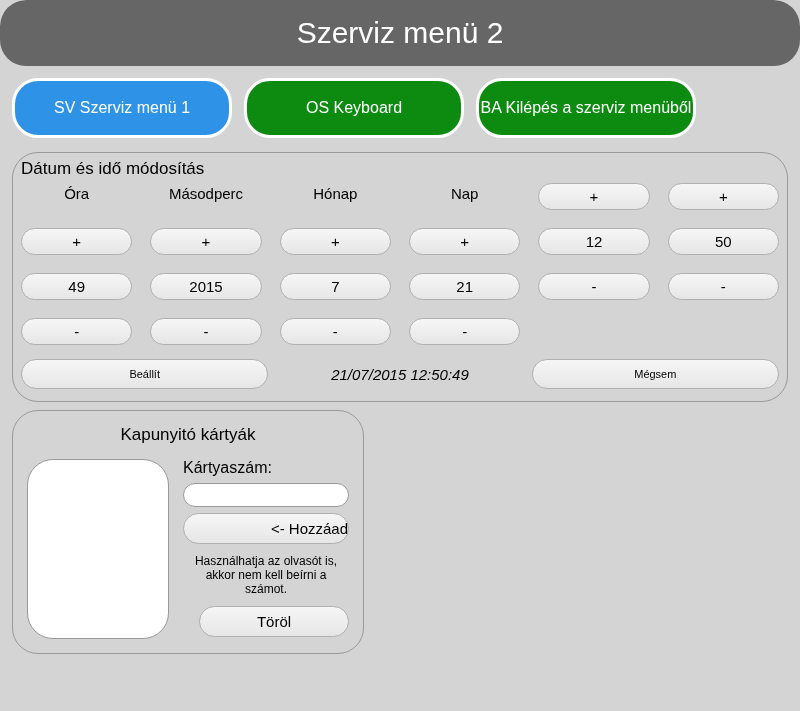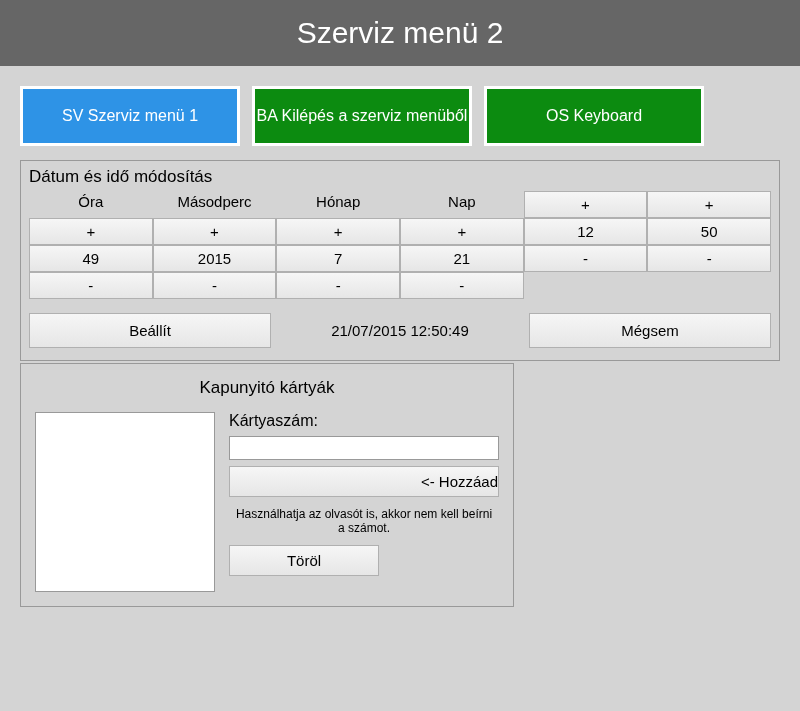--- a/index.html
+++ b/index.html
@@ -1,36 +1,37 @@
 <!DOCTYPE html>
 <html><head>
   <meta charset="utf-8">
   <style>
     * {
       box-sizing: border-box;
       margin: 0;
       padding: 0;
+      border-radius: 26px;
     }
     body {
       font-family: Arial, sans-serif;
       background: #d4d4d4;
       width: 800px;
       height: 711px;
       overflow: hidden;
     }
     .header {
       background: #666666;
       color: #ffffff;
       font-size: 30px;
       text-align: center;
       padding: 16px 0;
       font-weight: normal;
     }
     .content {
-      padding: 20px;
+      padding: 12px;
     }
     .button-row {
       display: flex;
       flex-wrap: wrap;
       gap: 12px;
       margin-bottom: 14px;
     }
     .big-btn {
       width: 220px;
       height: 60px;
@@ -46,30 +47,30 @@
     .btn-blue {
       background: #2e93e6;
     }
     .btn-green {
       background: #0c8b10;
     }
     .panel {
       border: 1px solid #999999;
       background: #d4d4d4;
       padding: 6px 8px 12px 8px;
-      margin-bottom: 2px;
+      margin-bottom: 8px;
     }
     .panel-title {
       font-size: 17px;
       margin-bottom: 4px;
     }
     .datetime-grid {
       display: grid;
       grid-template-columns: repeat(6, 1fr);
-      gap: 0;
+      gap: 18px;
     }
     .dt-header {
       text-align: center;
       font-size: 15px;
       padding: 2px 0;
     }
     .dt-cell {
       background: linear-gradient(to bottom, #f6f6f6, #e6e6e6);
       border: 1px solid #b0b0b0;
       text-align: center;
@@ -89,29 +90,30 @@
       grid-template-columns: 1fr 1fr 1fr;
       gap: 8px;
       margin-top: 14px;
       align-items: center;
     }
     .wide-btn {
       background: linear-gradient(to bottom, #f6f6f6, #e6e6e6);
       border: 1px solid #b0b0b0;
       text-align: center;
       padding: 8px 0;
-      font-size: 15px;
+      font-size: 11px;
       cursor: pointer;
     }
     .dt-timestamp {
       text-align: center;
       font-size: 15px;
+      font-style: italic;
     }
     .cards-panel {
-      width: 494px;
+      width: 352px;
       border: 1px solid #999999;
       padding: 14px;
     }
     .cards-title {
       text-align: center;
       font-size: 17px;
       margin-bottom: 14px;
     }
     .cards-body {
       display: flex;
@@ -155,33 +157,34 @@
       padding: 4px 2px;
     }
     .cards-btn-narrow {
       background: linear-gradient(to bottom, #f6f6f6, #e6e6e6);
       border: 1px solid #b0b0b0;
       text-align: center;
       padding: 6px 0;
       font-size: 15px;
       cursor: pointer;
       width: 150px;
+      margin-left: 16px;
     }
   </style>
 </head>
 <body>
 
 <div class="header">Szerviz menü 2</div>
 
 <div class="content">
 
   <div class="button-row">
     <div class="big-btn btn-blue">SV Szerviz menü 1</div>
+    <div class="big-btn btn-green">OS Keyboard</div>
     <div class="big-btn btn-green">BA Kilépés a szerviz menüből</div>
-    <div class="big-btn btn-green">OS Keyboard</div>
   </div>
 
   <div class="panel">
     <div class="panel-title">Dátum és idő módosítás</div>
     <div class="datetime-grid">
       <div class="dt-header">Óra</div>
       <div class="dt-header">Másodperc</div>
       <div class="dt-header">Hónap</div>
       <div class="dt-header">Nap</div>
 

